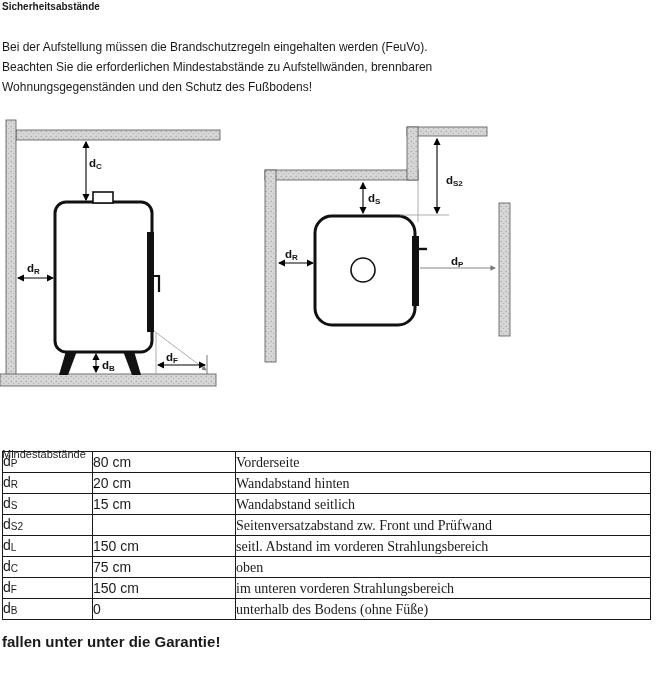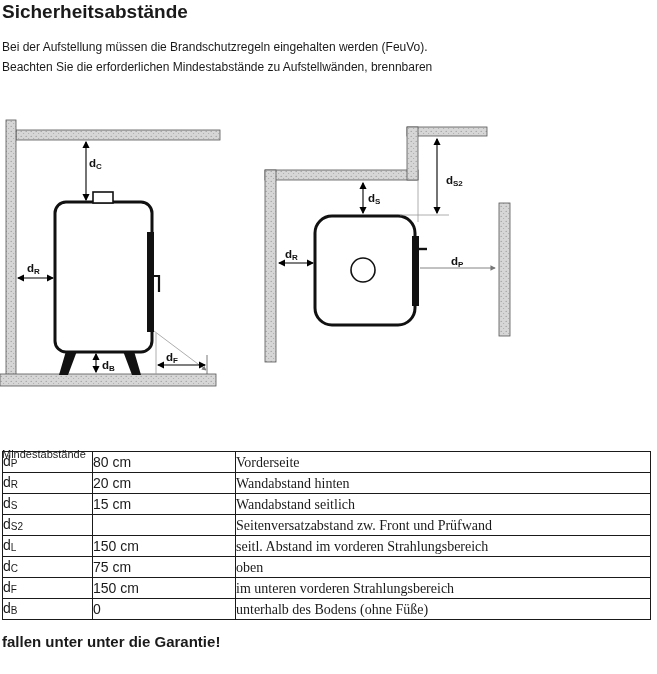--- a/index.html
+++ b/index.html
@@ -1,19 +1,19 @@
 <!DOCTYPE html>
 <html><head>
 <meta charset="utf-8">
 <style>
   html,body{margin:0;padding:0;background:#fff;}
   body{width:657px;height:674px;position:relative;overflow:hidden;
        font-family:"Liberation Sans",sans-serif;color:#1a1a1a;}
   .abs{position:absolute;}
-  .doc-title{left:2px;top:1px;font-size:19px;font-weight:bold;}
+  .doc-title{left:2px;top:1px;font-size:10px;font-weight:bold;}
   .intro{left:2px;top:37px;font-size:12px;line-height:20px;}
   .section-title{left:2px;top:412px;font-size:11px;font-weight:normal;margin-top:36px;}
   .diagram-band{left:0;top:118px;width:657px;height:272px;}
   table.minmax{position:absolute;left:2px;top:451px;width:649px;
        border-collapse:collapse;table-layout:fixed;}
   table.minmax td{border:1px solid #1a1a1a;font-size:14px;line-height:19px;
        height:19px;padding:0;white-space:nowrap;overflow:hidden;}
   td.c-sym{width:89px;padding-left:8px;}
   td.c-val{width:142px;padding-left:12px;margin-left:40px;}
   td.c-desc{padding-left:9px;font-family:Liberation Serif, serif;}
@@ -24,20 +24,21 @@
   svg .sub{font-size:8px;}
 </style>
 </head>
 <body>
 
 <div class="abs doc-title">Sicherheitsabstände</div>
 
 <div class="abs intro">
   <div>Bei der Aufstellung müssen die Brandschutzregeln eingehalten werden (FeuVo).</div>
   <div>Beachten Sie die erforderlichen Mindestabstände zu Aufstellwänden, brennbaren</div>
+  <div>Wohnungsgegenständen und den Schutz des Fußbodens!</div>
 </div>
 
 <svg class="abs diagram-band" viewBox="0 118 657 272" width="657" height="272">
   <defs>
     <pattern id="wallp" width="5" height="5" patternUnits="userSpaceOnUse">
       <rect width="5" height="5" fill="#d6d6d6"></rect>
       <circle cx="1.2" cy="1.4" r="0.7" fill="#a0a0a0"></circle>
       <circle cx="3.6" cy="3.5" r="0.6" fill="#ababab"></circle>
     </pattern>
     <marker id="ah" viewBox="0 0 10 10" refX="8.5" refY="5" markerWidth="6.5" markerHeight="6.5" orient="auto-start-reverse">

